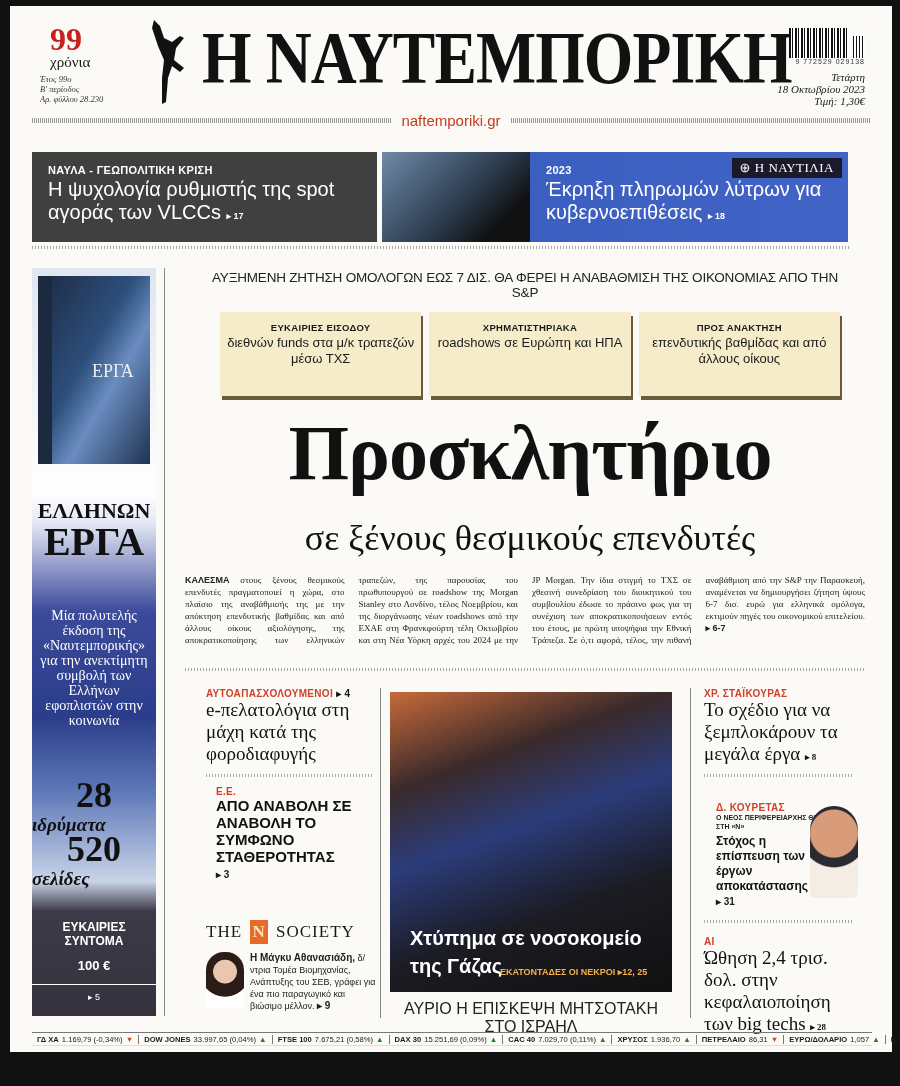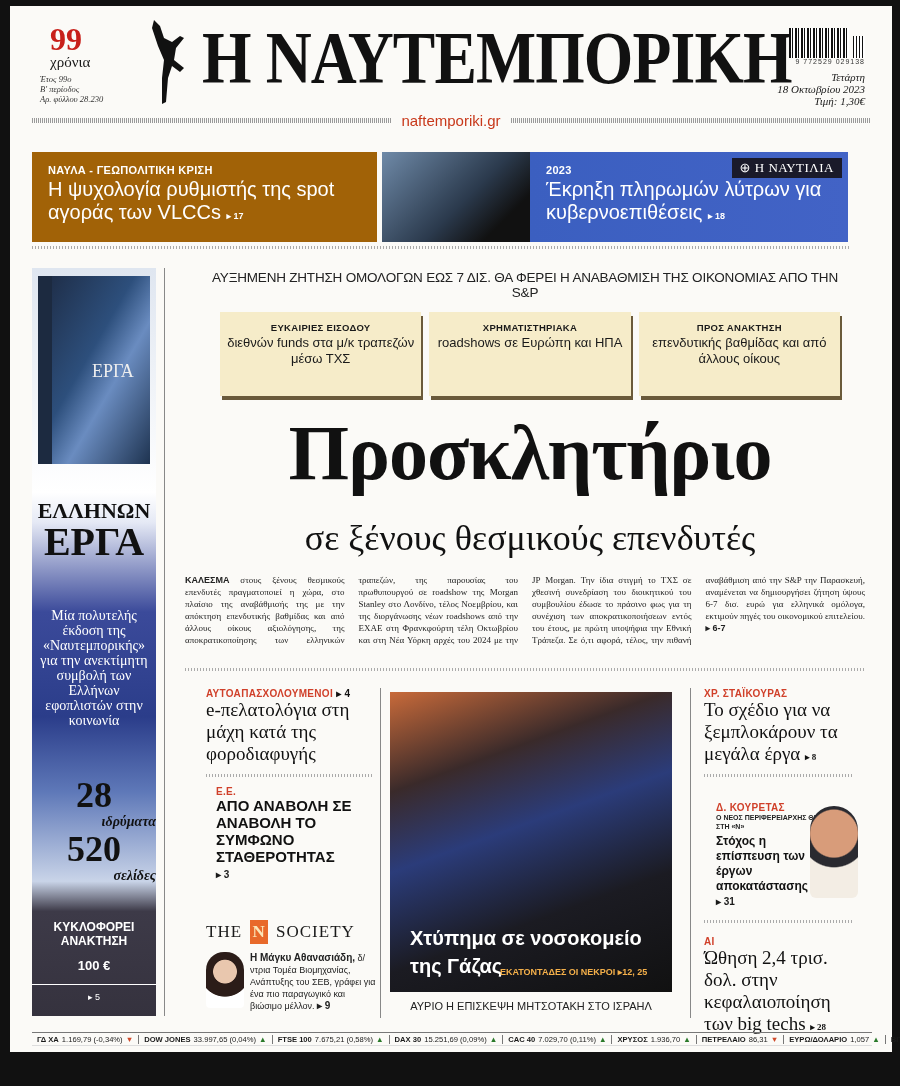--- a/index.html
+++ b/index.html
@@ -18,41 +18,41 @@
   .barcode { height: 34px; width: 100%; display: flex; align-items: flex-end; justify-content: flex-end; gap: 4px; }
   .barcode .bars { width: 60px; height: 30px; background: repeating-linear-gradient(90deg,#111 0 2px,#fff 2px 3px,#111 3px 4px,#fff 4px 6px); }
   .barcode .bars2 { width: 12px; height: 22px; background: repeating-linear-gradient(90deg,#111 0 1px,#fff 1px 3px); }
   .barcode-nums { font-size: 7px; color: #333; letter-spacing: 1px; }
   .mast-date { font-family: "Liberation Serif", serif; font-style: italic; font-size: 11px; line-height: 12px; margin-top: 6px; }
   .url-row { position: absolute; left: 22px; top: 104px; width: 838px; height: 20px; display: flex; align-items: center; gap: 10px; }
   .dotline { flex: 1; height: 5px; background: repeating-linear-gradient(90deg,#999 0 1px,transparent 1px 2px); }
   .url { font-size: 15px; color: #c8381a; }
 
   
-  .banner { position: absolute; top: 146px; height: 90px; background: #a16207; color: #fff; overflow: hidden; }
+  .banner { position: absolute; top: 146px; height: 90px; background: #404040; color: #fff; overflow: hidden; }
   .banner-left { left: 22px; width: 345px; padding: 12px 16px; }
   .banner-photo { left: 372px; width: 148px; background: linear-gradient(135deg,#6f8aa8,#2b3a4d 55%,#111 80%); }
   .banner-right { left: 520px; width: 318px; padding: 12px 16px; background: linear-gradient(90deg,#3b5fc0,#4263c6); }
   .kicker-w { font-weight: bold; font-size: 11px; letter-spacing: 0.3px; }
   .banner-title { font-size: 20px; line-height: 23px; margin-top: 2px; }
   .pageref { font-size: 9px; font-weight: bold; }
   .naftilia { position: absolute; right: 6px; top: 6px; background: #1a1a2a; color: #fff; font-family: "Liberation Serif", serif; font-size: 13px; padding: 2px 8px; letter-spacing: 0.5px; }
   .under-dots { position: absolute; top: 240px; left: 22px; width: 818px; height: 3px; background: repeating-linear-gradient(90deg,#aaa 0 1px,transparent 1px 3px); }
 
   
   .left-col { position: absolute; left: 22px; top: 262px; width: 124px; height: 748px; background: linear-gradient(180deg,#dfe6f0 0%,#fff 30%,#e5e9f5 34%,#3b4a9a 46%,#2b3d8a 60%,#5e78b8 70%,#c9d4e8 82%,#3d3a48 86%,#35323e 100%); overflow: hidden; }
   .book { position: absolute; left: 6px; top: 8px; width: 112px; height: 188px; background: linear-gradient(120deg,#1f2f4a,#2d4f7c 40%,#6a8cc0 60%,#1e3350); border-left: 14px solid #1c2a40; }
   .book-title { position: absolute; left: 40px; top: 85px; color: #eee; font-family: "Liberation Serif", serif; font-size: 18px; }
   .ad-title { position: absolute; top: 232px; width: 100%; text-align: center; font-family: "Liberation Serif", serif; font-weight: bold; color: #111; }
   .ad-title .l1 { font-size: 22px; line-height: 22px; }
   .ad-title .l2 { font-size: 40px; line-height: 40px; }
   .ad-desc { position: absolute; top: 340px; width: 100%; text-align: center; font-family: "Liberation Serif", serif; font-size: 14px; line-height: 15px; color: #fff; padding: 0 4px; }
   .ad-num { position: absolute; width: 100%; text-align: center; font-family: "Liberation Serif", serif; font-weight: bold; color: #111; }
   .ad-num.n1 { top: 506px; font-size: 36px; }
-  .ad-lbl { position: absolute; width: 100%; text-align: right; font-family: "Liberation Serif", serif; font-style: italic; font-weight: bold; font-size: 14px; color: #111; }
+  .ad-lbl { position: absolute; width: 100%; text-align: left; font-family: "Liberation Serif", serif; font-style: italic; font-weight: bold; font-size: 19px; color: #111; }
   .ad-lbl.l1 { top: 546px; }
   .ad-num.n2 { top: 560px; font-size: 36px; }
   .ad-lbl.l2 { top: 600px; }
   .ad-soon { position: absolute; top: 652px; width: 100%; text-align: center; color: #fff; font-weight: bold; font-size: 12px; line-height: 14px; }
   .ad-price { position: absolute; top: 690px; width: 100%; text-align: center; color: #fff; font-weight: bold; font-size: 13px; }
   .ad-rule { position: absolute; top: 716px; left: 0; width: 100%; height: 1px; background: #fff; }
   .ad-ref { position: absolute; top: 724px; width: 100%; text-align: center; color: #fff; font-size: 9px; }
 
   .vrule { position: absolute; width: 1px; background: #888; }
 
@@ -83,21 +83,21 @@
   .soc-body { display: flex; gap: 6px; margin-top: 8px; }
   .avatar { width: 38px; height: 56px; border-radius: 18px 18px 4px 4px; background: radial-gradient(circle at 50% 35%,#e9c7ae 0 28%,#2b1c18 30% 60%,#fff 62%); flex: none; }
   .soc-text { font-size: 9px; line-height: 12px; color: #222; }
   .soc-text b { font-size: 10px; }
 
   .photo { position: absolute; left: 380px; top: 686px; width: 282px; height: 300px; background: linear-gradient(160deg,#c86a3a 0%,#3a2a2a 25%,#2b3c7a 45%,#1b1b22 70%,#111 100%); overflow: hidden; }
   .photo-title { position: absolute; left: 20px; bottom: 42px; color: #fff; font-weight: bold; font-size: 20px; line-height: 24px; }
   .photo-title2 { position: absolute; left: 20px; bottom: 14px; color: #fff; font-weight: bold; font-size: 20px; }
   .photo-kick { position: absolute; left: 110px; bottom: 14px; color: #f5b04a; font-weight: bold; font-size: 9px; line-height: 11px; }
   .photo-ref { color: #f5b04a; }
-  .caption { position: absolute; left: 380px; top: 994px; width: 282px; text-align: center; font-size: 11px; color: #222; }
+  .caption { position: absolute; left: 380px; top: 994px; width: 282px; text-align: center; font-size: 16px; color: #222; }
 
   .col4 { position: absolute; left: 694px; top: 682px; width: 150px; }
   .kour { position: absolute; left: 706px; top: 796px; width: 140px; }
   .kour-sub { font-weight: bold; font-size: 7px; line-height: 9px; color: #222; }
   .kour-h { font-weight: bold; font-size: 12px; line-height: 15px; color: #111; margin-top: 3px; width: 92px; }
   .kour-photo { position: absolute; left: 800px; top: 800px; width: 48px; height: 92px; border-radius: 24px 24px 6px 6px; background: radial-gradient(circle at 50% 30%,#d89c7a 0 34%,#2a2a30 36% 48%,#f3ede4 50%); }
   .ai { position: absolute; left: 694px; top: 930px; width: 150px; }
 
   
   .ticker { position: absolute; left: 22px; top: 1026px; width: 840px; height: 14px; border-top: 1px solid #777; border-bottom: 1px solid #ddd; display: flex; font-size: 7.6px; white-space: nowrap; align-items: center; }
@@ -161,21 +161,21 @@
       </div>
     <div class="ad-title">
       <div class="l1">ΕΛΛΗΝΩΝ</div>
       <div class="l2">ΕΡΓΑ</div>
     </div>
     <div class="ad-desc">Μία πολυτελής έκδοση της «Ναυτεμπορικής» για την ανεκτίμητη συμβολή των Ελλήνων εφοπλιστών στην κοινωνία</div>
     <div class="ad-num n1">28</div>
     <div class="ad-lbl l1">ιδρύματα</div>
     <div class="ad-num n2">520</div>
     <div class="ad-lbl l2">σελίδες</div>
-    <div class="ad-soon">ΚΥΚΛΟΦΟΡΕΙ ΑΝΑΚΤΗΣΗ</div>
+    <div class="ad-soon">ΕΥΚΑΙΡΙΕΣ ΣΥΝΤΟΜΑ</div>
     <div class="ad-price">100 €</div>
     <div class="ad-rule"></div>
     <div class="ad-ref">▸ 5</div>
   </div>
   <div class="vrule" style="left:154px;top:262px;height:748px;"></div>
 
   <div class="overline">ΑΥΞΗΜΕΝΗ ΖΗΤΗΣΗ ΟΜΟΛΟΓΩΝ ΕΩΣ 7 ΔΙΣ. ΘΑ ΦΕΡΕΙ Η ΑΝΑΒΑΘΜΙΣΗ ΤΗΣ ΟΙΚΟΝΟΜΙΑΣ ΑΠΟ ΤΗΝ S&amp;P</div>
   <div class="pills">
     <div class="pill">
       <div class="pill-k">ΕΥΚΑΙΡΙΕΣ ΕΙΣΟΔΟΥ</div>

